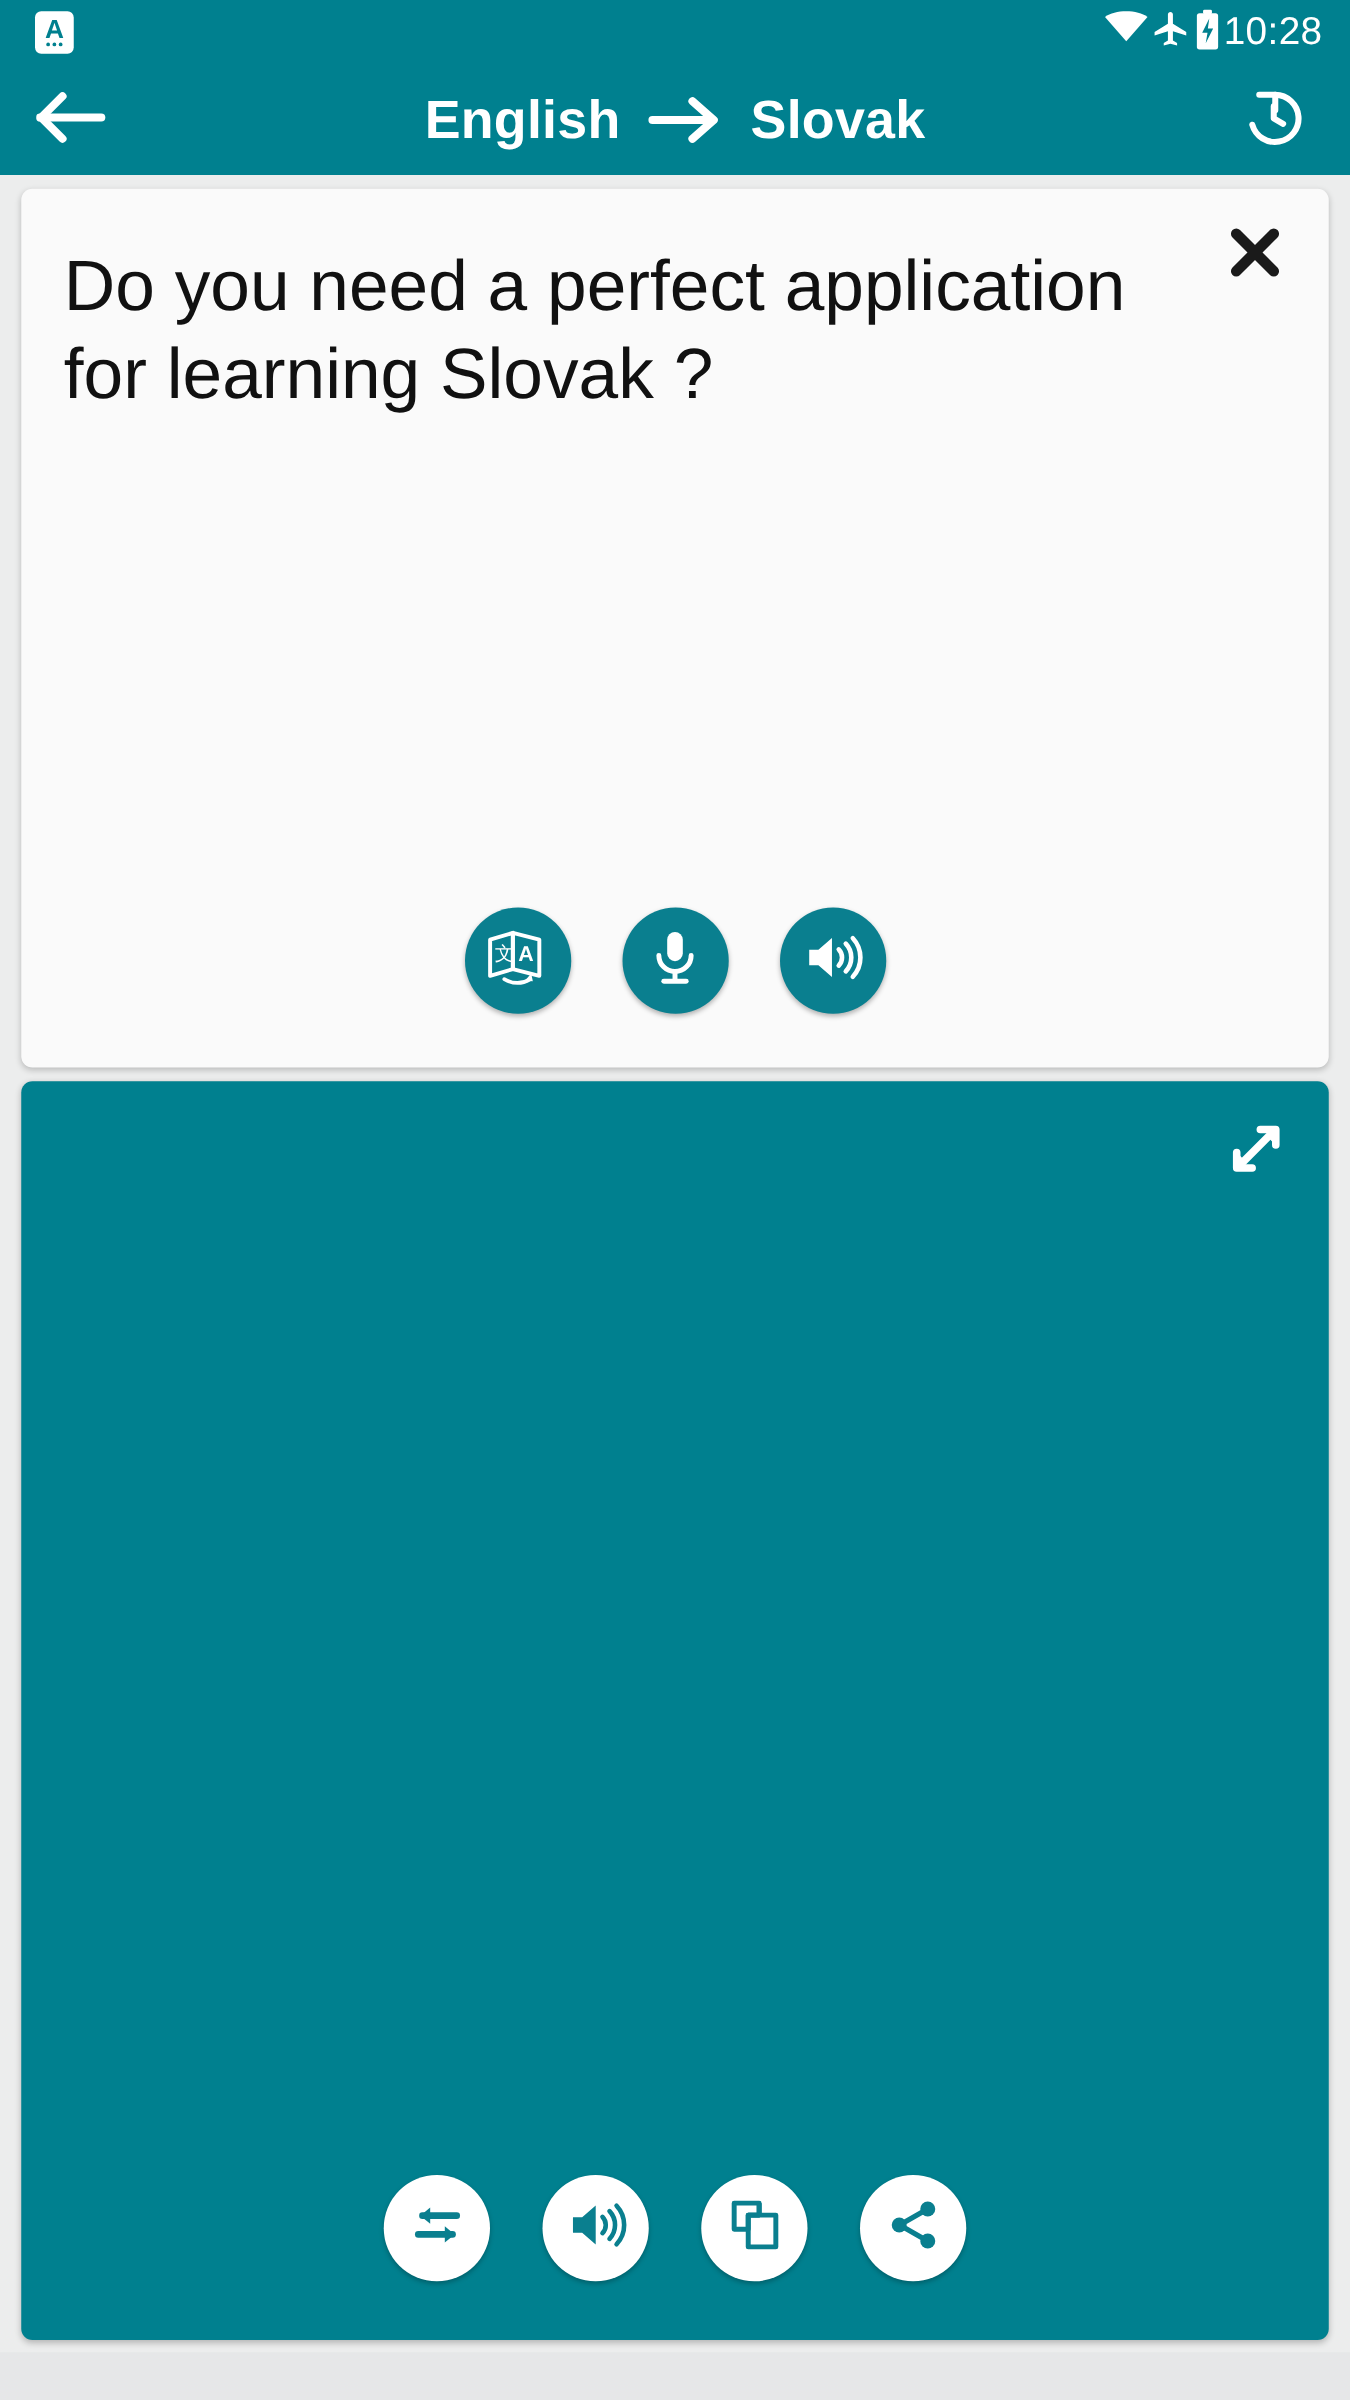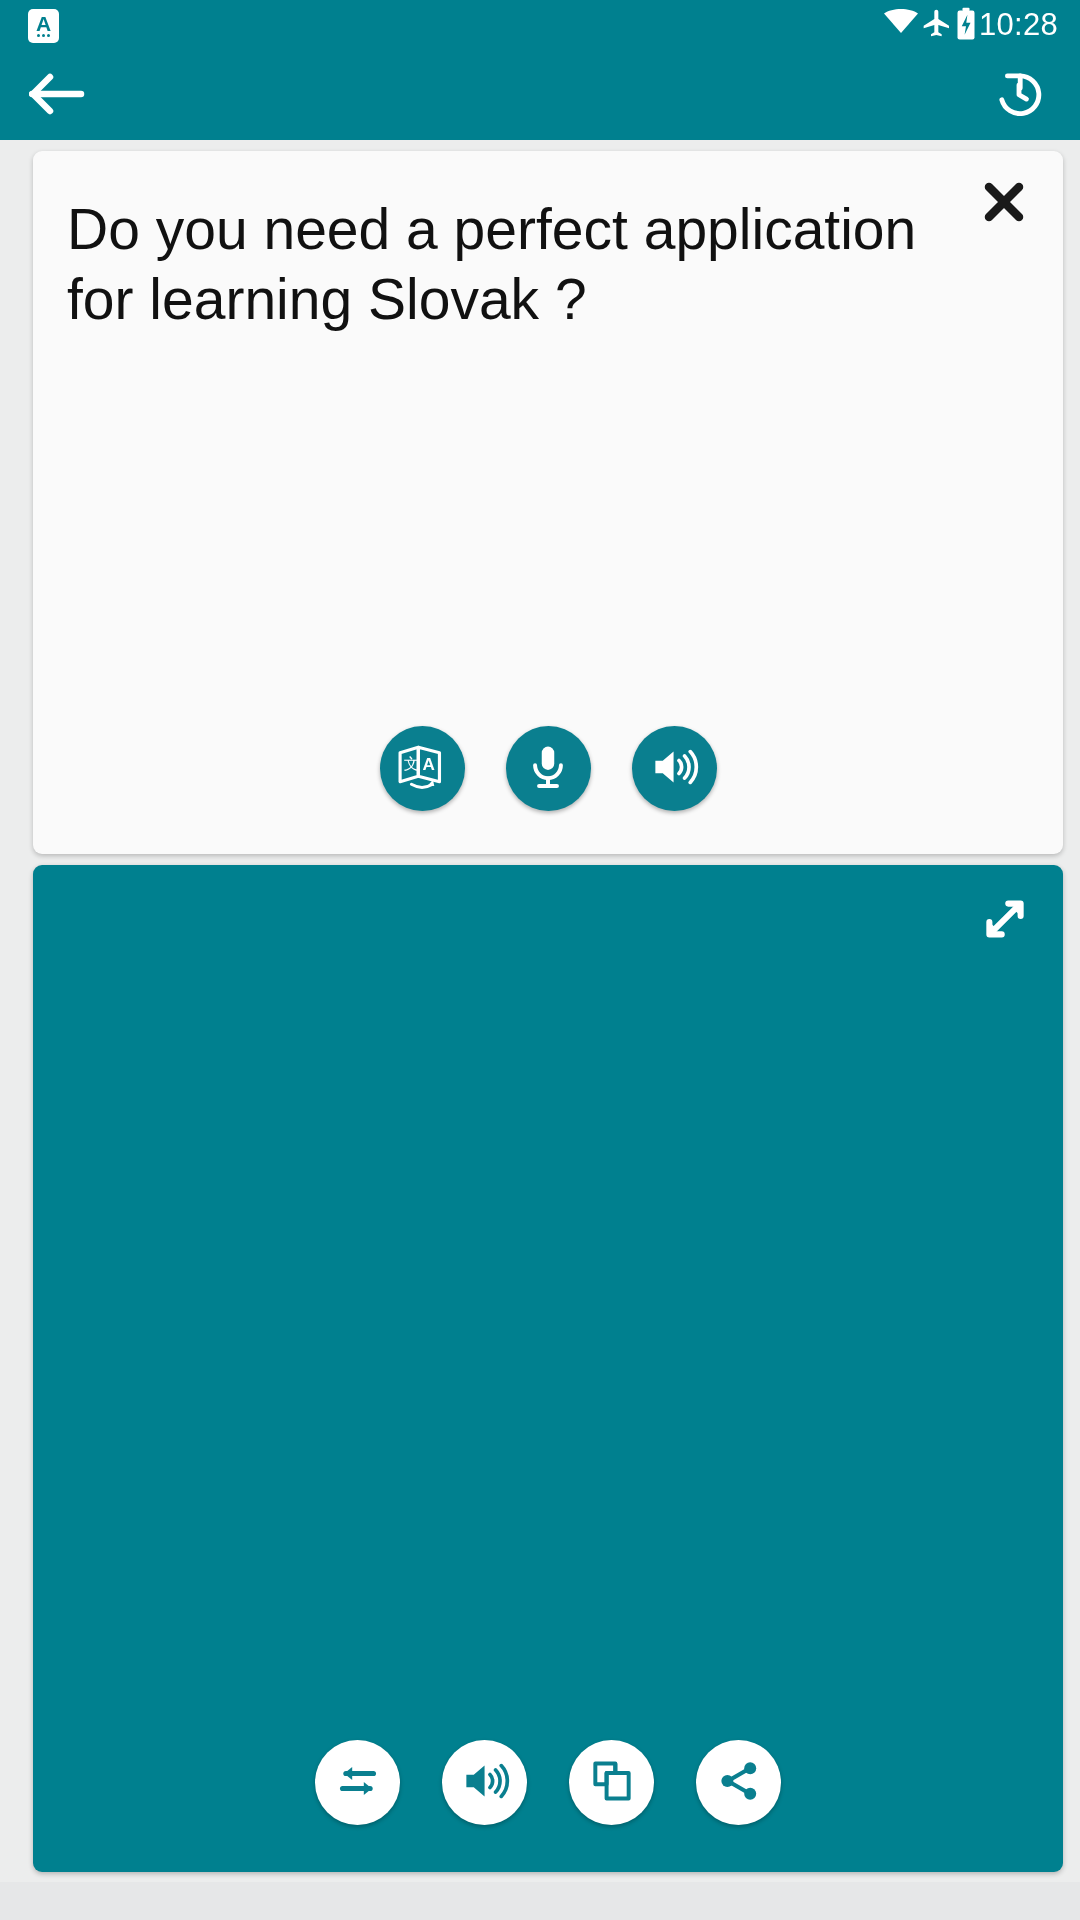--- a/index.html
+++ b/index.html
@@ -64,21 +64,21 @@
   .appbar-title span {
     color:#ffffff; font-size:43px; font-weight:bold; letter-spacing:0.2px;
     font-family:"Liberation Sans", sans-serif;
   }
   .arrow-wrap { display:flex; align-items:center; }
 
   
   .content {
     flex:1 1 auto;
     display:flex; flex-direction:column;
-    padding:11px 17px 10px 33px;
+    padding:11px 17px 10px 17px;
     gap:11px;
     background:#eceded;
     min-height:0;
   }
 
   
   .card-source {
     flex:0 0 703px;
     background:#fafafa;
     border-radius:9px;
@@ -190,20 +190,30 @@
   <div class="app-bar">
     <div class="appbar-btn">
       <span>
         <svg width="56" height="46" viewBox="0 0 56 46">
           <path d="M3 23 H52" stroke="#ffffff" stroke-width="6.5" stroke-linecap="round" fill="none"></path>
           <path d="M21 6 L4 23 L21 40" stroke="#ffffff" stroke-width="6.5" stroke-linecap="round" stroke-linejoin="round" fill="none"></path>
         </svg>
       </span>
     </div>
 
+    <div class="appbar-title">
+      <span>English</span>
+      <span class="arrow-wrap">
+        <svg width="60" height="40" viewBox="0 0 60 40">
+          <path d="M4 20 H52" stroke="#ffffff" stroke-width="6.5" stroke-linecap="round" fill="none"></path>
+          <path d="M36 5 L53 20 L36 35" stroke="#ffffff" stroke-width="6.5" stroke-linecap="round" stroke-linejoin="round" fill="none"></path>
+        </svg>
+      </span>
+      <span>Slovak</span>
+    </div>
 
     <div class="appbar-btn" style="margin-left:auto;">
       <span>
         <svg width="58" height="58" viewBox="0 0 24 24">
           <path d="M12.5 4.5 A7.8 7.8 0 1 1 4.9 14.4" stroke="#ffffff" stroke-width="2" fill="none" stroke-linecap="round"></path>
           <path d="M12.5 4.5 L7.2 4.5 M12.5 4.5 L12.5 9.6" stroke="#ffffff" stroke-width="2" fill="none" stroke-linecap="round"></path>
           <path d="M12 8.3 V12.3 L15.1 14.1" stroke="#ffffff" stroke-width="2" fill="none" stroke-linecap="round" stroke-linejoin="round"></path>
         </svg>
       </span>
     </div>

